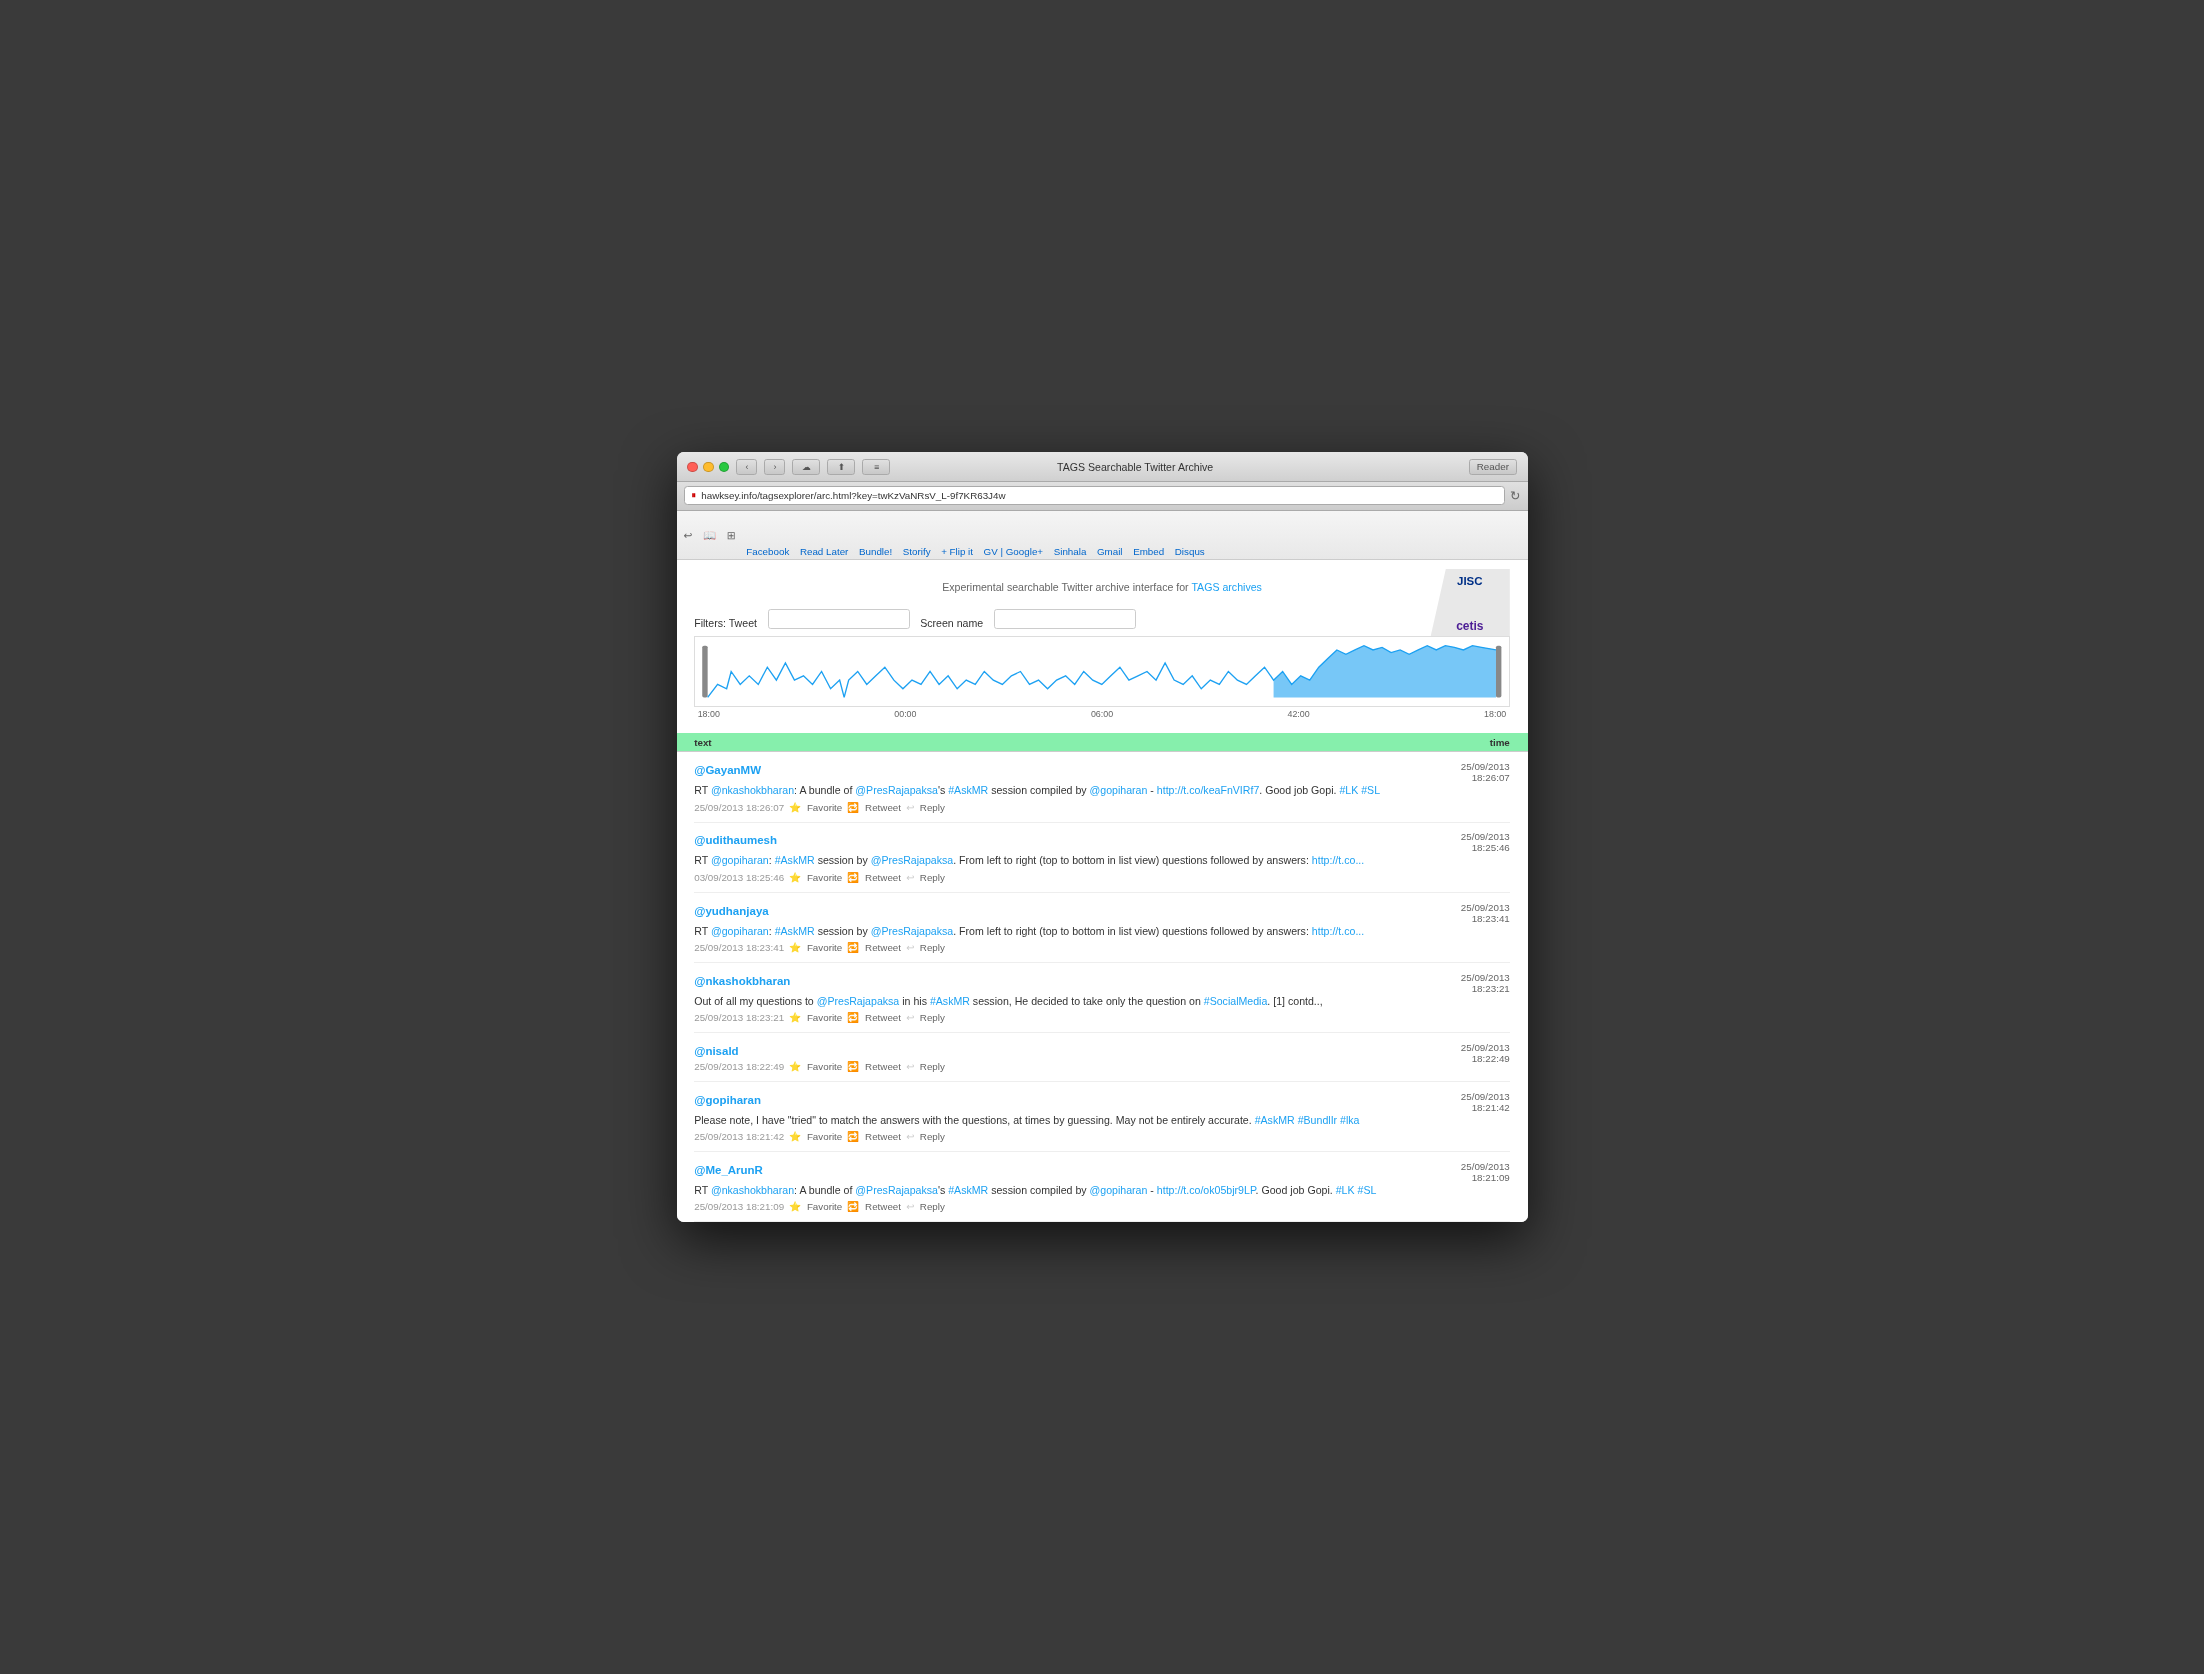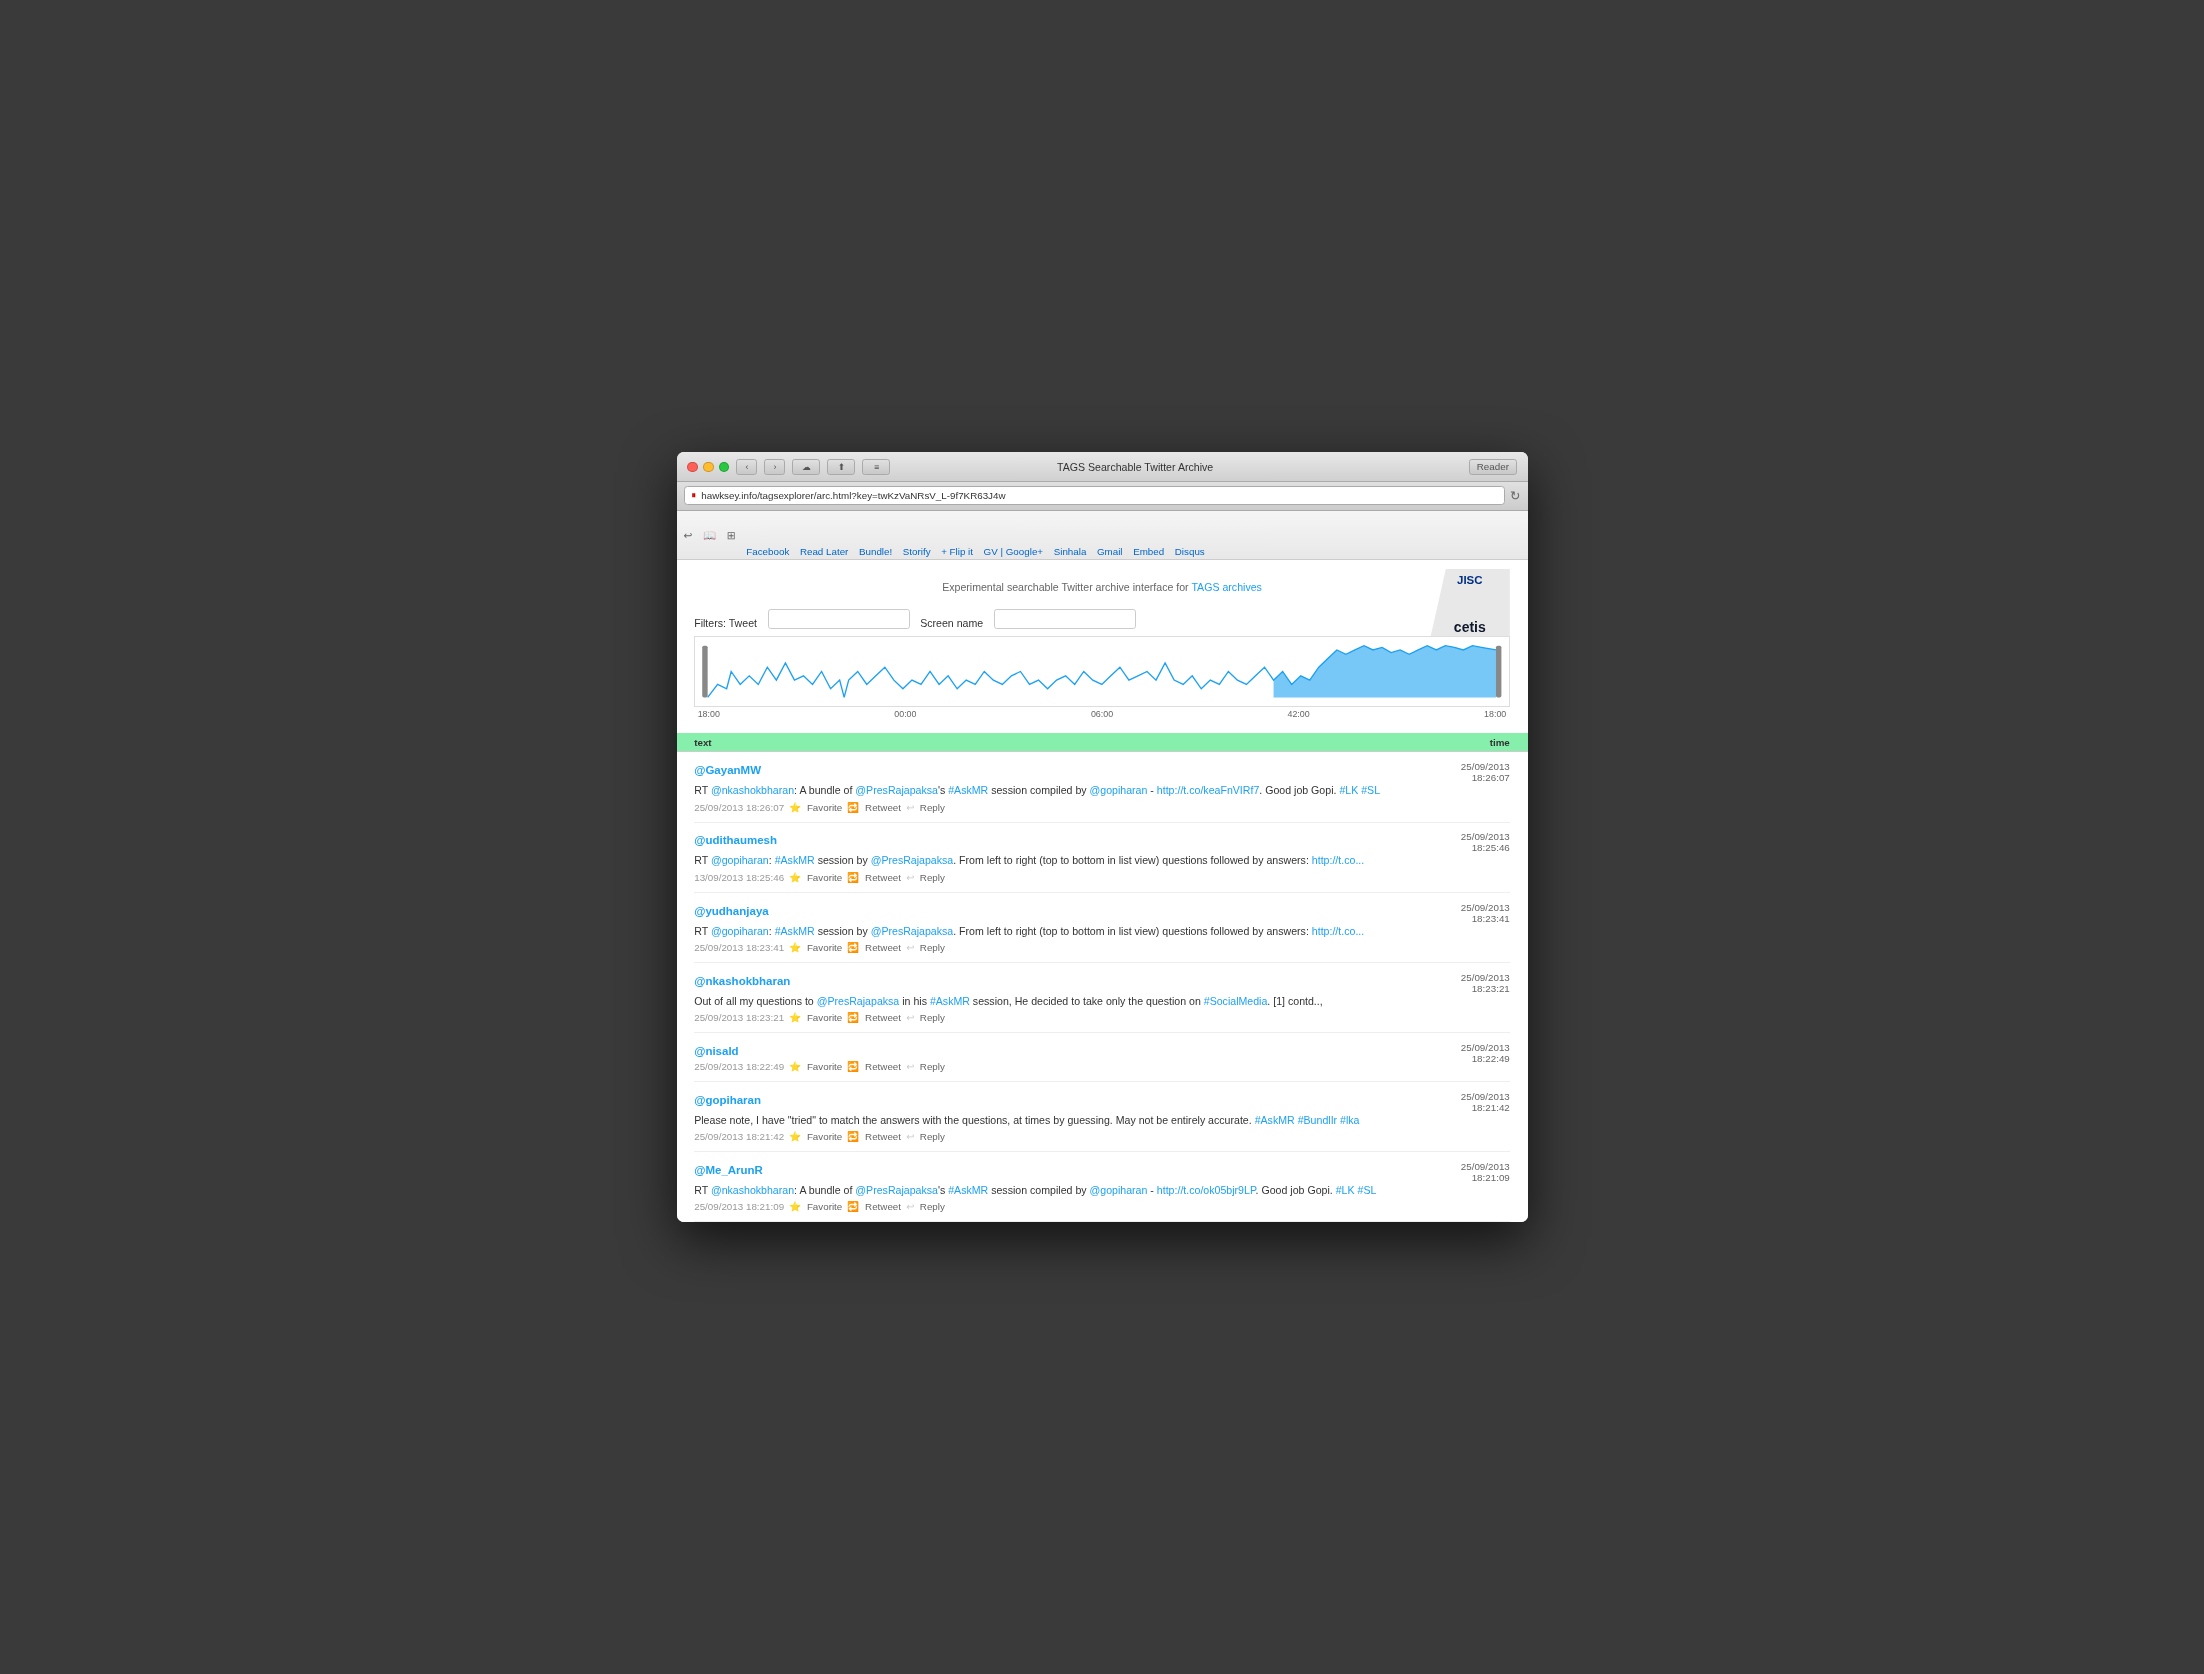--- a/index.html
+++ b/index.html
@@ -172,21 +172,21 @@
       align-items: center;
       justify-content: center;
       clip-path: polygon(20% 0%, 100% 0%, 100% 100%, 0% 100%);
     }
     .jisc-text {
       font-size: 9.8px;
       text-align: center;
       line-height: 1.3;
     }
     .jisc-text .jisc { color: #003087; font-weight: bold; font-size: 11.5px; }
-    .jisc-text .cetis { color: #0f172a; font-size: 14px; font-weight: bold; margin-top: 30px; }
+    .jisc-text .cetis { color: #4c1d95; font-size: 12px; font-weight: bold; margin-top: 30px; }
     .filters-section {
       padding: 7px 17.7px;
       display: flex;
       align-items: flex-end;
       gap: 10.6px;
     }
     .filter-label {
       font-size: 10.6px;
       color: #333;
     }
@@ -418,21 +418,21 @@
           <a class="tweet-username">@udithaumesh</a>
           <span class="tweet-time-right">
             <span>25/09/2013</span><br>
             <span>18:25:46</span>
           </span>
         </div>
         <div class="tweet-text">
           RT <a>@gopiharan</a>: <a>#AskMR</a> session by <a>@PresRajapaksa</a>. From left to right (top to bottom in list view) questions followed by answers: <a style="color:#1da1f2;">http://t.co...</a>
         </div>
         <div class="tweet-actions">
-          <span class="timestamp">13/09/2013 18:25:46</span>
+          <span class="timestamp">03/09/2013 18:25:46</span>
           <span class="sep">⭐</span>
           <a class="action-link">Favorite</a>
           <span class="sep">🔁</span>
           <a class="action-link">Retweet</a>
           <span class="sep">↩</span>
           <a class="action-link">Reply</a>
         </div>
       </div>
 
       <div class="tweet-row">

